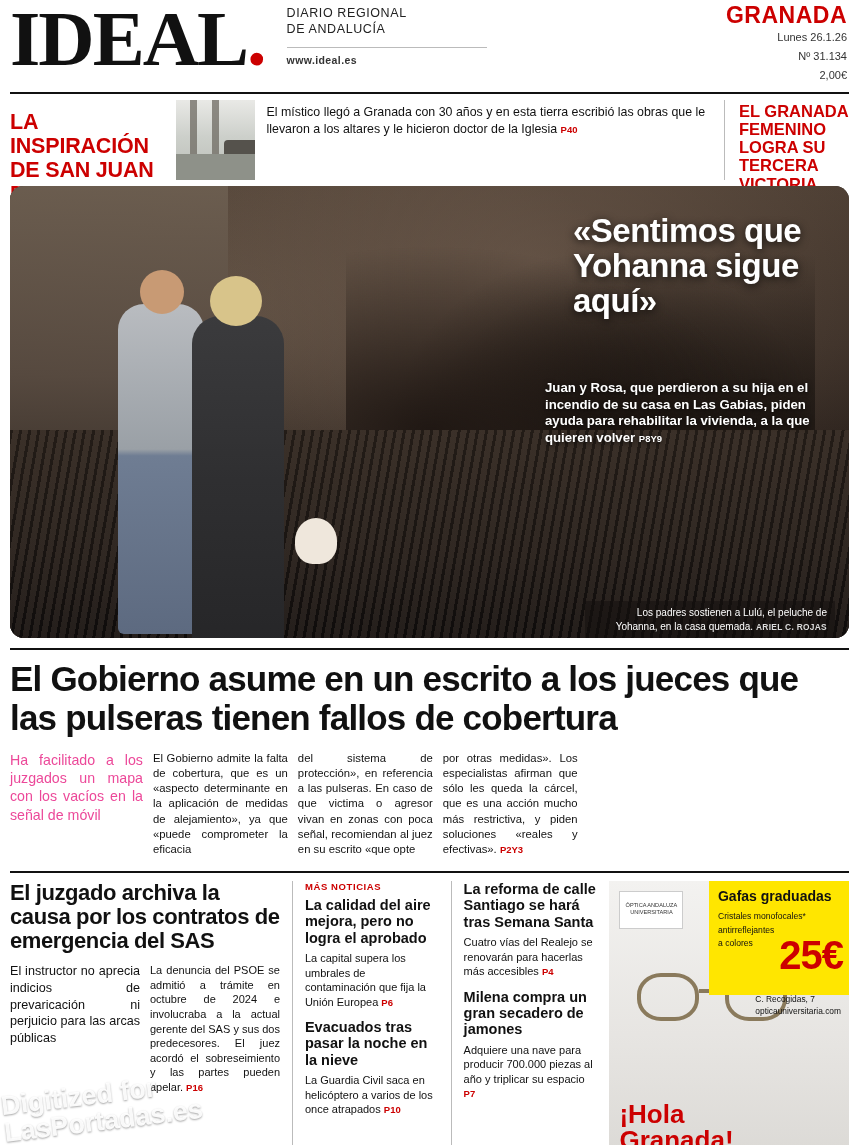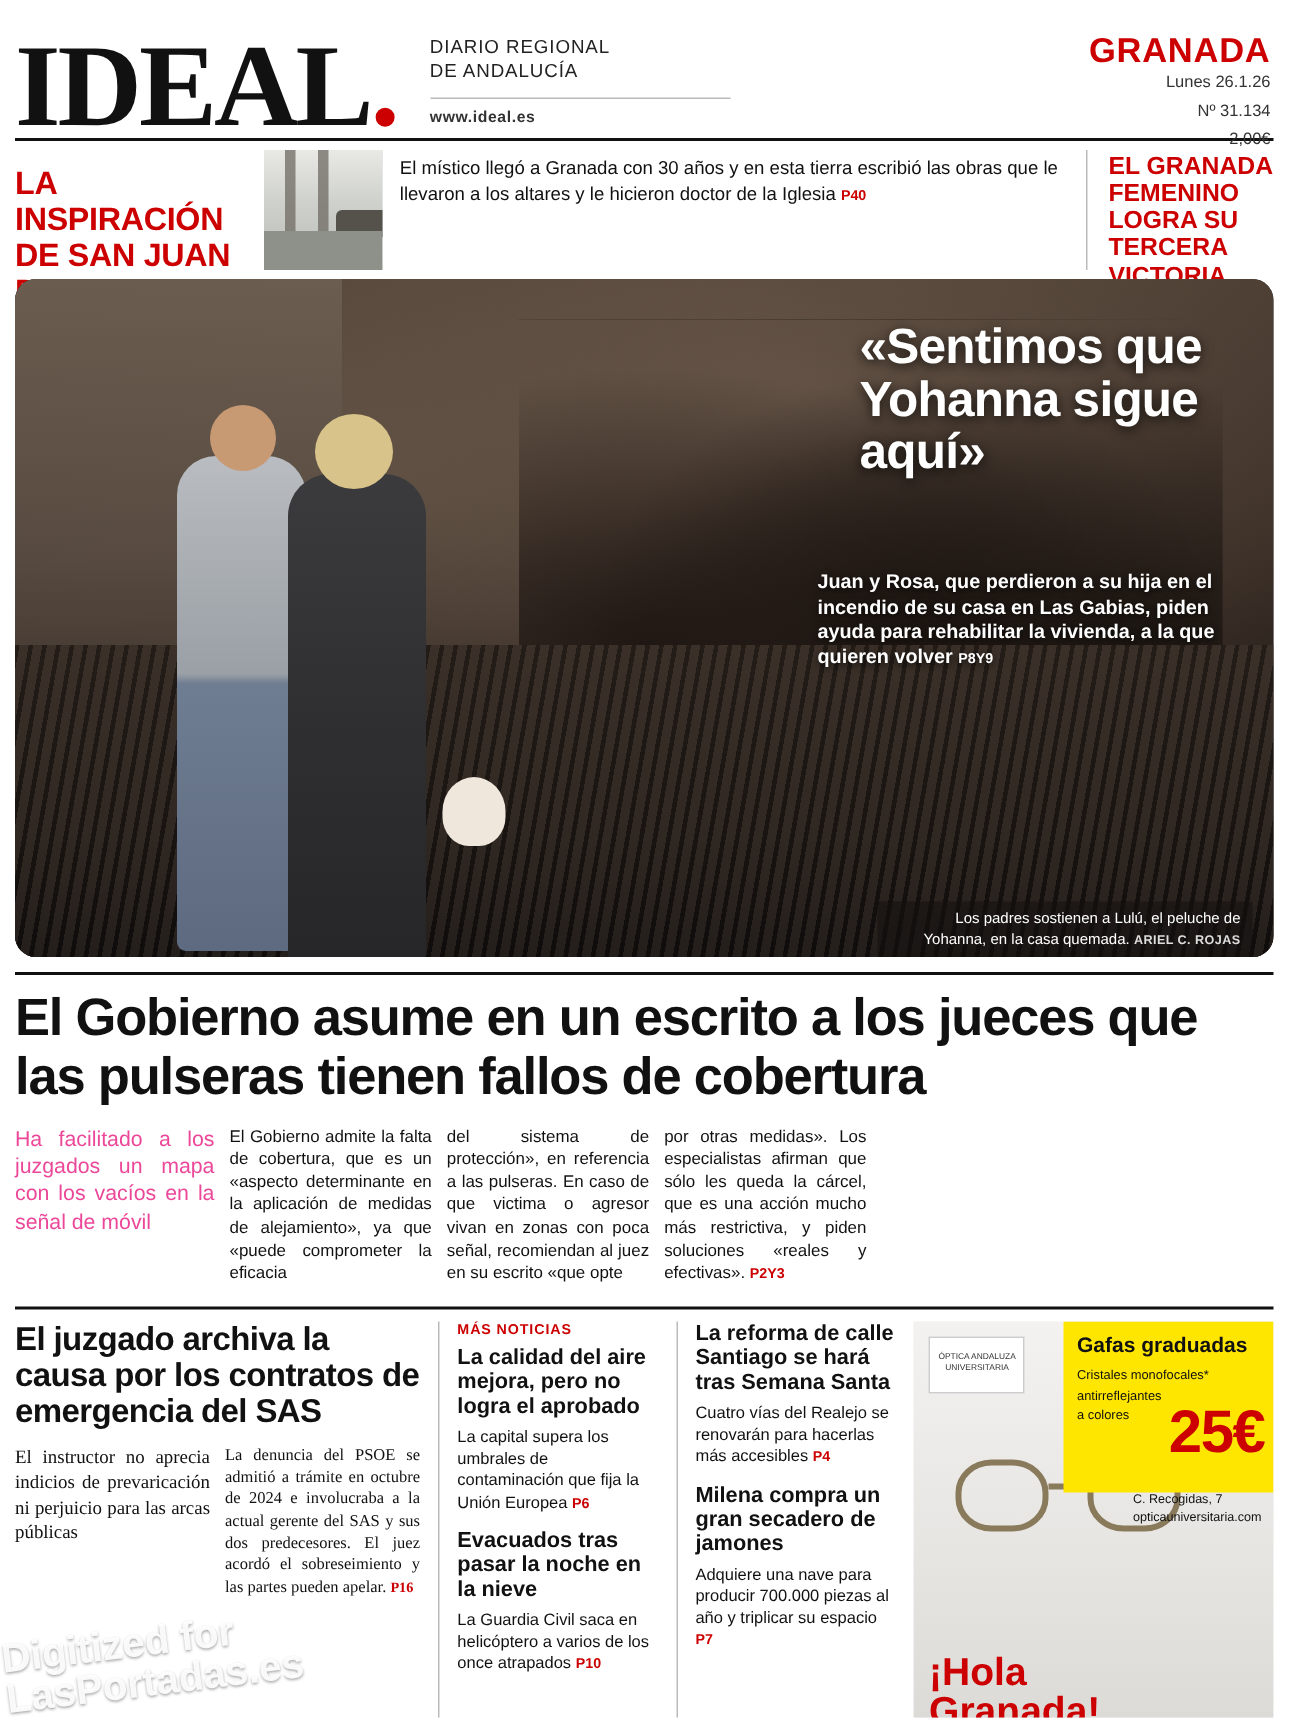--- a/index.html
+++ b/index.html
@@ -11,21 +11,21 @@
     color: #111;
     overflow: hidden;
     position: relative;
   }
   .page { width: 859px; height: 1145px; position: relative; }
 
   
   .masthead {
     display: flex;
     align-items: flex-start;
-    padding: 18px 10px 0 10px;
+    padding: 0 10px 0 10px;
     height: 88px;
   }
   .logo {
     font-family: "Liberation Serif", serif;
     font-weight: bold;
     font-size: 78px;
     letter-spacing: -2px;
     line-height: 0.95;
     color: #111;
     flex: 0 0 auto;
@@ -253,21 +253,21 @@
     font-size: 22px;
     line-height: 1.1;
     font-weight: bold;
     letter-spacing: -0.4px;
     margin-bottom: 8px;
   }
   .bcol-left .two {
     display: flex; gap: 10px; margin-top: 10px;
   }
   .bcol-left .two .c {
-    width: 130px; font-size: 11px; line-height: 1.32; text-align: justify; font-family: Liberation Serif, serif;
+    width: 130px; font-size: 11px; line-height: 1.32; text-align: justify;
   }
   .bcol-left .two .c.big { font-size: 12.6px; }
   .bsep { width: 1px; background: #bbb; }
   .bcol-mid, .bcol-mid2 { width: 148px; }
   .mas {
     color: #c00; font-weight: bold; font-size: 9.5px; letter-spacing: .6px;
     margin-bottom: 5px;
   }
   .brief h3 {
     font-size: 14.5px; font-weight: bold; line-height: 1.13; margin-bottom: 5px;

